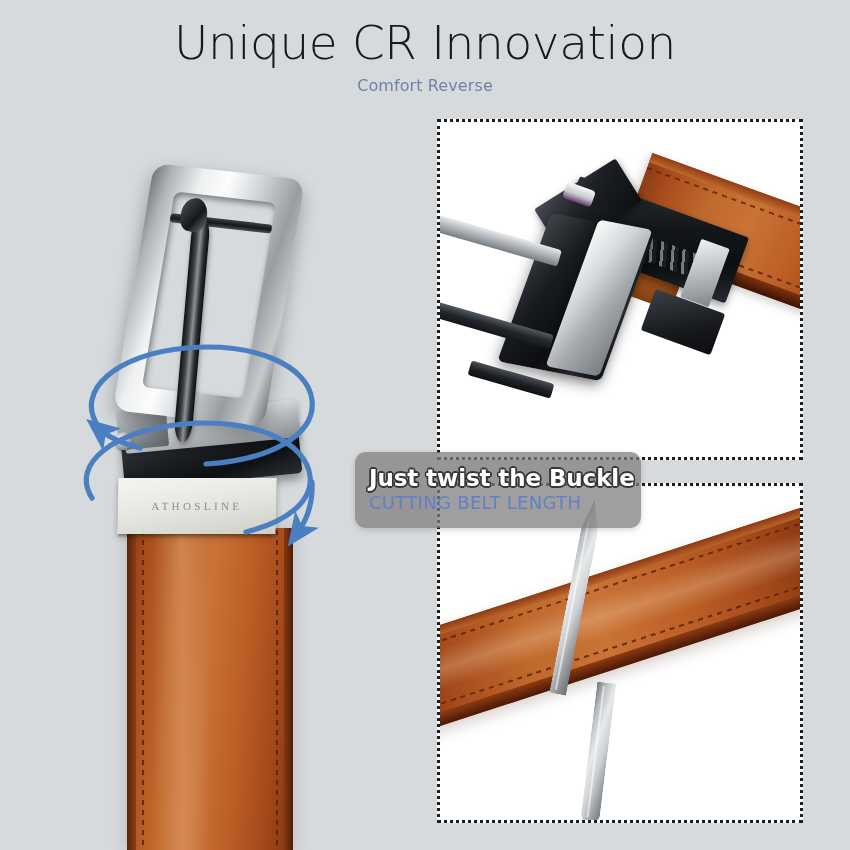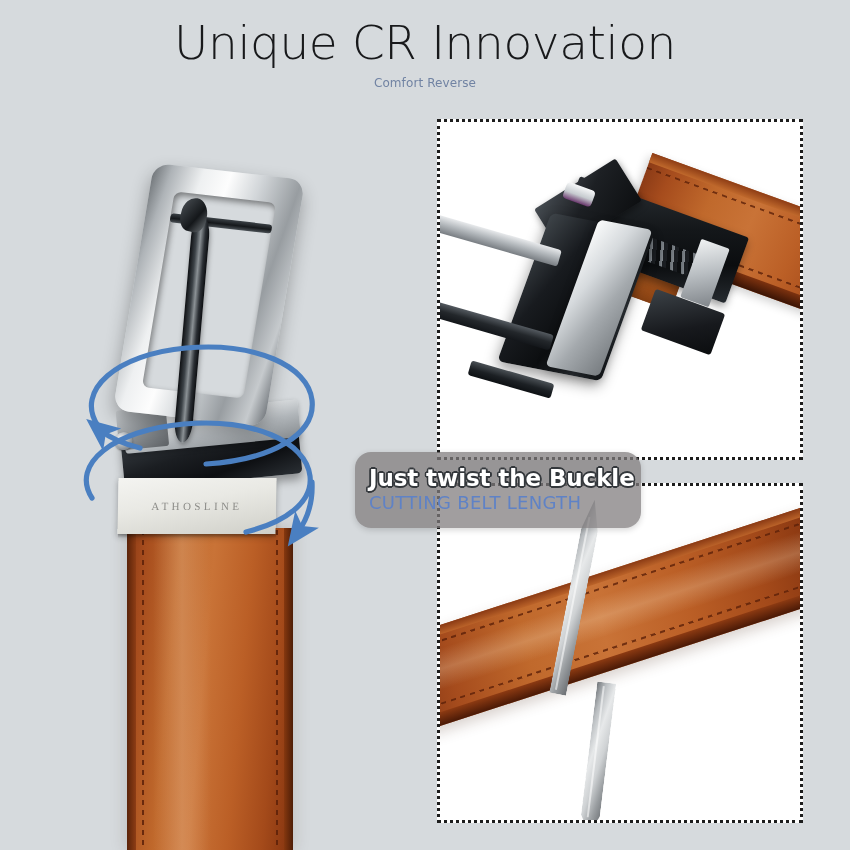--- a/index.html
+++ b/index.html
@@ -30,21 +30,21 @@
     font-size: 47px;
     font-weight: 300;
     letter-spacing: -0.4px;
     color: #18191b;
     line-height: 1.08;
     font-family: "DejaVu Sans", "Liberation Sans", sans-serif;
   }
   #subhead {
     margin: 0;
     padding-top: 7px;
-    font-size: 12px;
+    font-size: 16px;
     font-weight: 400;
     color: #7183a3;
     letter-spacing: 0.1px;
     font-family: "DejaVu Sans", "Liberation Sans", sans-serif;
   }
 
   
   .photo-panel {
     position: absolute;
     background: #ffffff;
@@ -218,21 +218,21 @@
     width: 320px; height: 320px;
     overflow: visible;
   }
 
   
   #callout-banner {
     position: absolute;
     left: 355px; top: 452px;
     width: 286px; height: 76px;
     background: rgba(128,124,126,0.74);
-    border-radius: 16px;
+    border-radius: 11px;
     box-shadow: 0 2px 6px rgba(0,0,0,0.16);
     z-index: 30;
     display: flex;
     flex-direction: column;
     justify-content: center;
     padding-left: 14px;
     box-sizing: border-box;
   }
   #callout-line1 {
     font-size: 23px;

